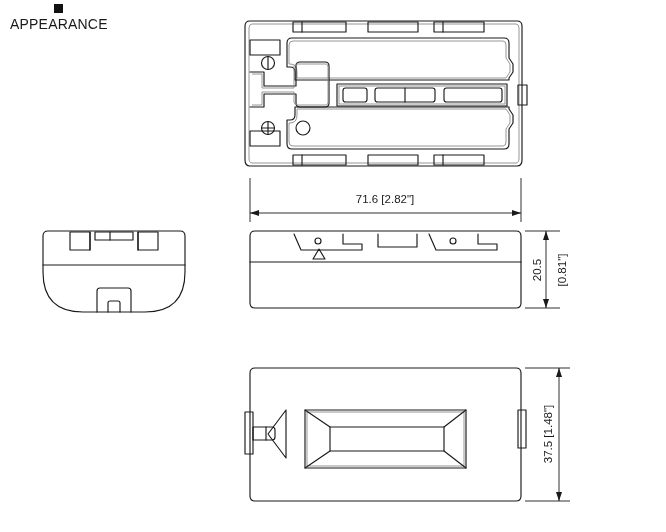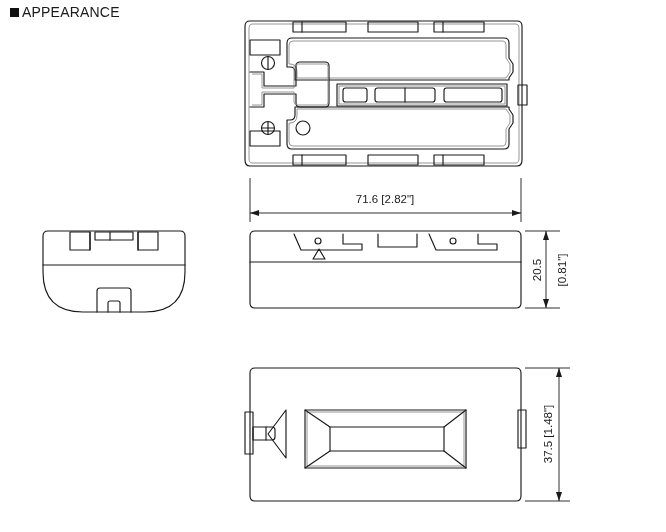--- a/index.html
+++ b/index.html
@@ -18,20 +18,21 @@
   #section-header {
     position: absolute;
     left: 10px;
     top: 4px;
     display: flex;
     align-items: center;
     gap: 3px;
     font-size: 14px;
     letter-spacing: 0.2px;
     color: #1a1a1a;
+    flex-direction: column;
   }
   #section-header .bullet-square {
     width: 9px;
     height: 9px;
     background: #111111;
     display: inline-block;
   }
   .drawing-svg {
     position: absolute;
     left: 0;

